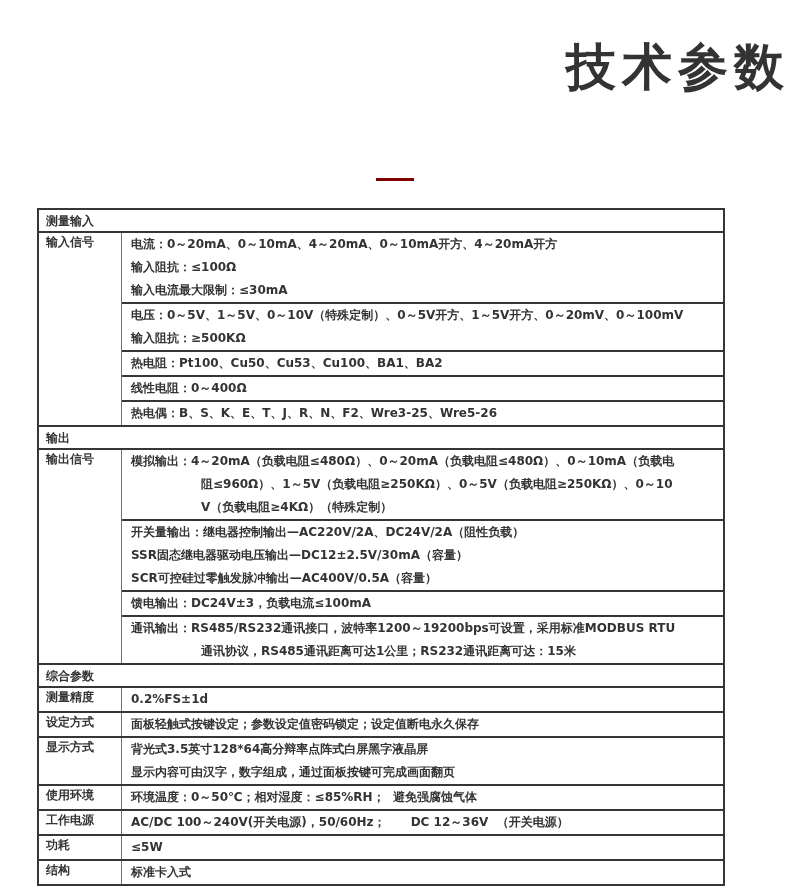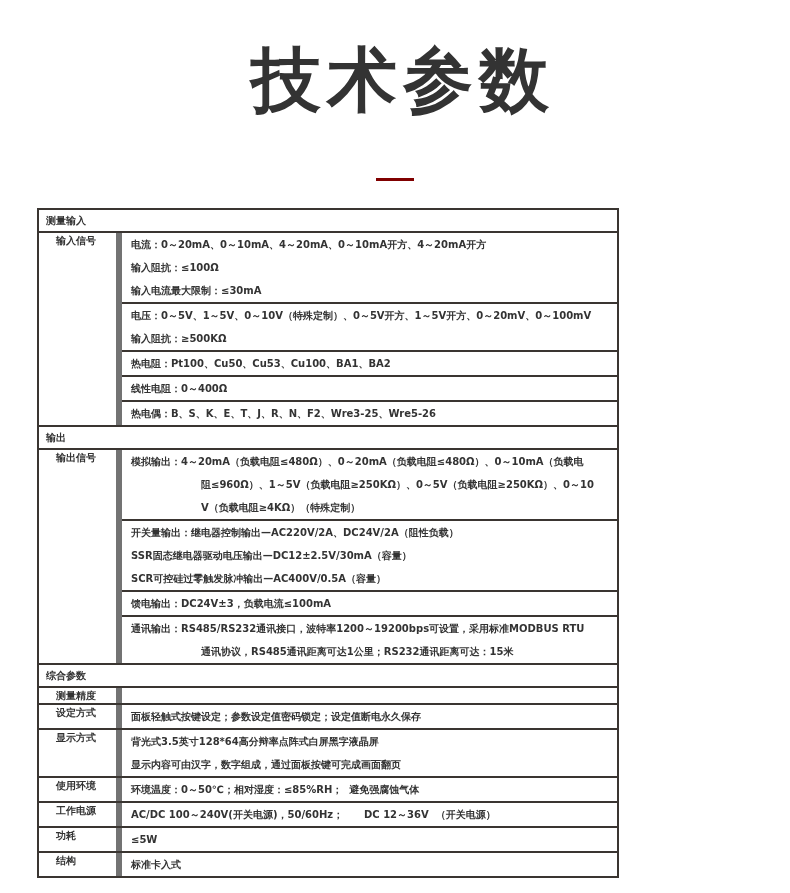--- a/index.html
+++ b/index.html
@@ -4,39 +4,39 @@
 <style>
   * { box-sizing: border-box; margin: 0; padding: 0; }
   html, body { background: #ffffff; }
   body {
     width: 790px; height: 893px; position: relative;
     font-family: "DejaVu Sans", "Liberation Sans", sans-serif;
     color: #333333;
   }
   .title {
     position: absolute; top: 34px; left: 16px; right: 0;
-    text-align: center; font-size: 70px; font-weight: bold;
+    text-align: right; font-size: 50px; font-weight: bold;
     color: #333333; letter-spacing: 6px; white-space: nowrap;
   }
   .title-underline {
     position: absolute; top: 178px; left: 376px;
     width: 38px; height: 3px; background: #800000;
   }
   .spec-table {
-    position: absolute; top: 208px; left: 37px; width: 582px;
+    position: absolute; top: 208px; left: 37px; width: 688px;
     border: 2.5px solid #3a3531; background: #ffffff;
-    font-size: 10px; font-weight: bold;
+    font-size: 12px; font-weight: bold;
   }
   .spec-table > div { border-bottom: 2px solid #3a3531; }
   .spec-table > div:last-child { border-bottom: none; }
   .sec { height: 23px; line-height: 22px; padding-left: 7px; }
   .grp { display: flex; align-items: stretch; }
   .lab {
-    width: 83px; flex: 0 0 83px; padding: 1px 0 0 17px;
-    border-right: 6px solid #737373;
+    width: 83px; flex: 0 0 83px; padding: 1px 0 0 7px;
+    border-right: 1px solid #737373;
   }
   .cells { flex: 1 1 auto; min-width: 0; border-radius: 32px; }
   .cell { border-bottom: 2px solid #3a3531; }
   .cell:last-child { border-bottom: none; }
   .line {
     height: 23px; line-height: 23px; padding-left: 9px;
     white-space: pre; overflow: hidden;
   }
   .ind5 { padding-left: 79px; }  
   .ind6 { }  
@@ -97,20 +97,25 @@
         <div class="line">通讯输出：RS485/RS232通讯接口，波特率1200～19200bps可设置，采用标准MODBUS RTU</div>
         <div class="line ind5">通讯协议，RS485通讯距离可达1公里；RS232通讯距离可达：15米</div>
       </div>
     </div>
   </div>
 
   <div class="sec">综合参数</div>
 
   <div class="grp">
     <div class="lab">测量精度</div>
+    <div class="cells">
+        <div class="cell">
+      <div class="line">0.2%FS±1d</div>
+    </div>
+      </div>
   </div>
 
   <div class="grp">
     <div class="lab">设定方式</div>
     <div class="cells">
         <div class="cell">
       <div class="line">面板轻触式按键设定；参数设定值密码锁定；设定值断电永久保存</div>
     </div>
       </div>
   </div>

